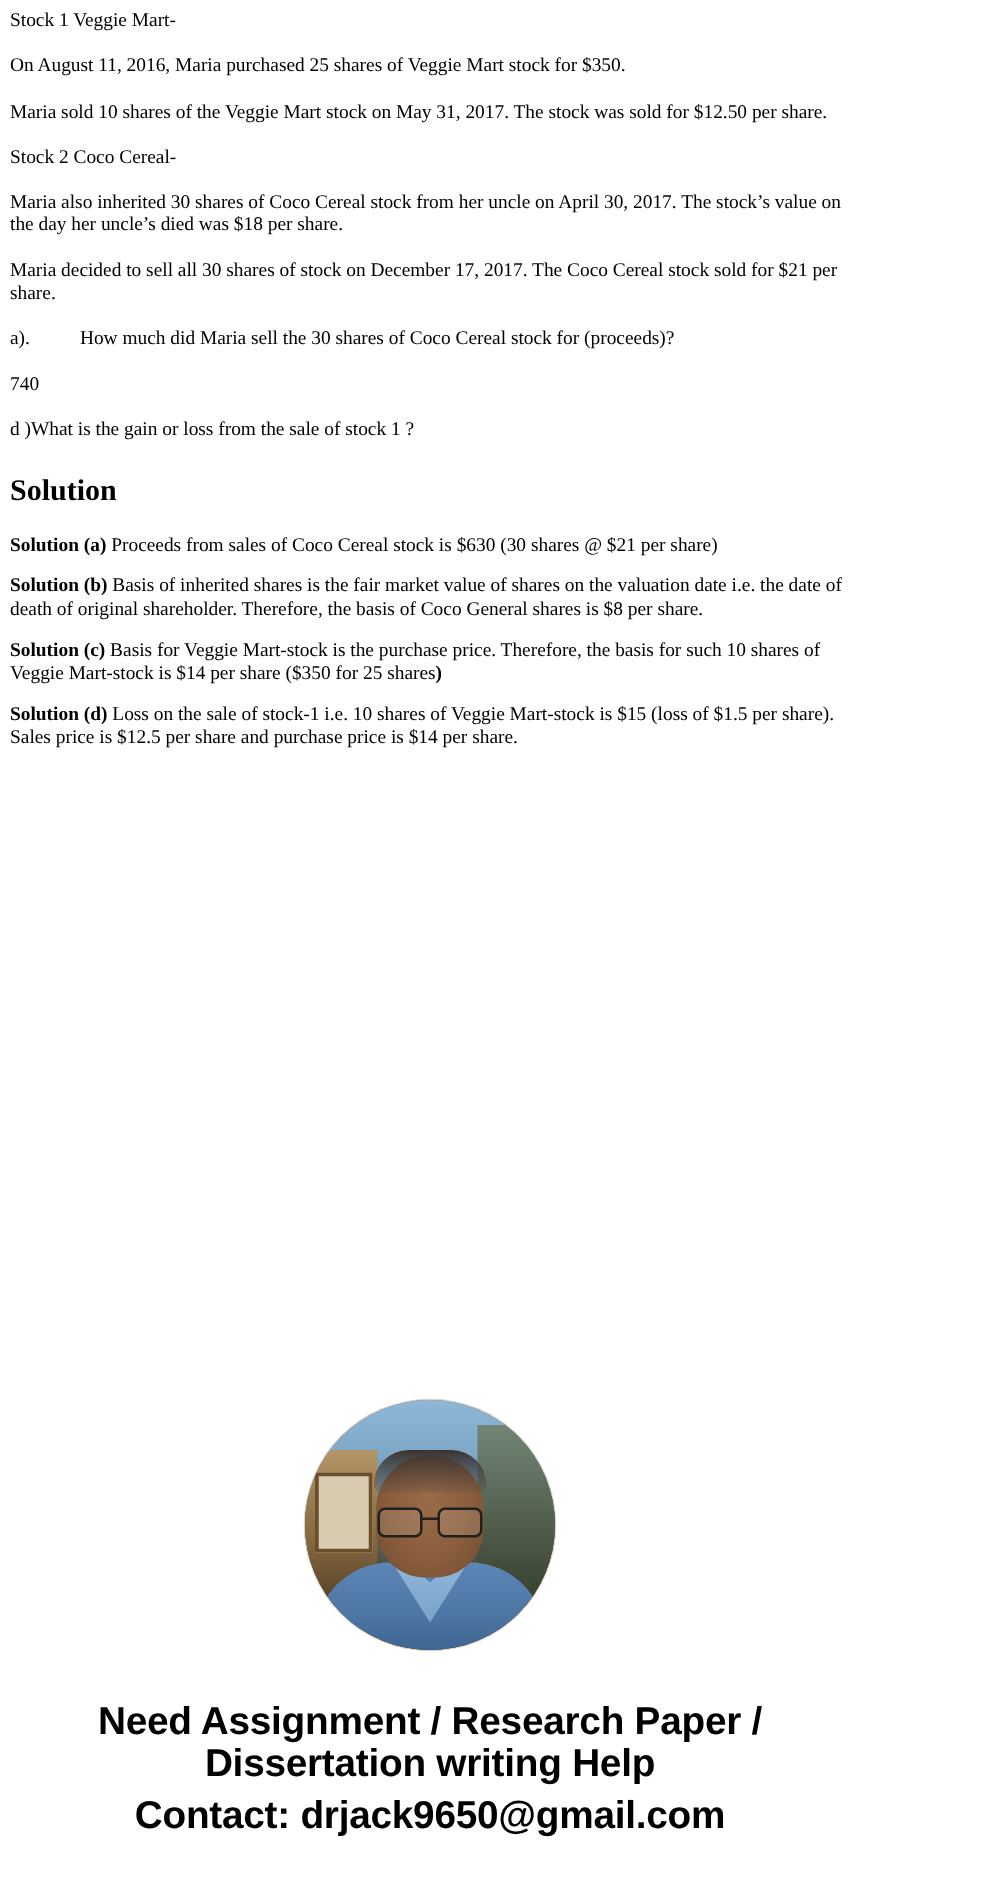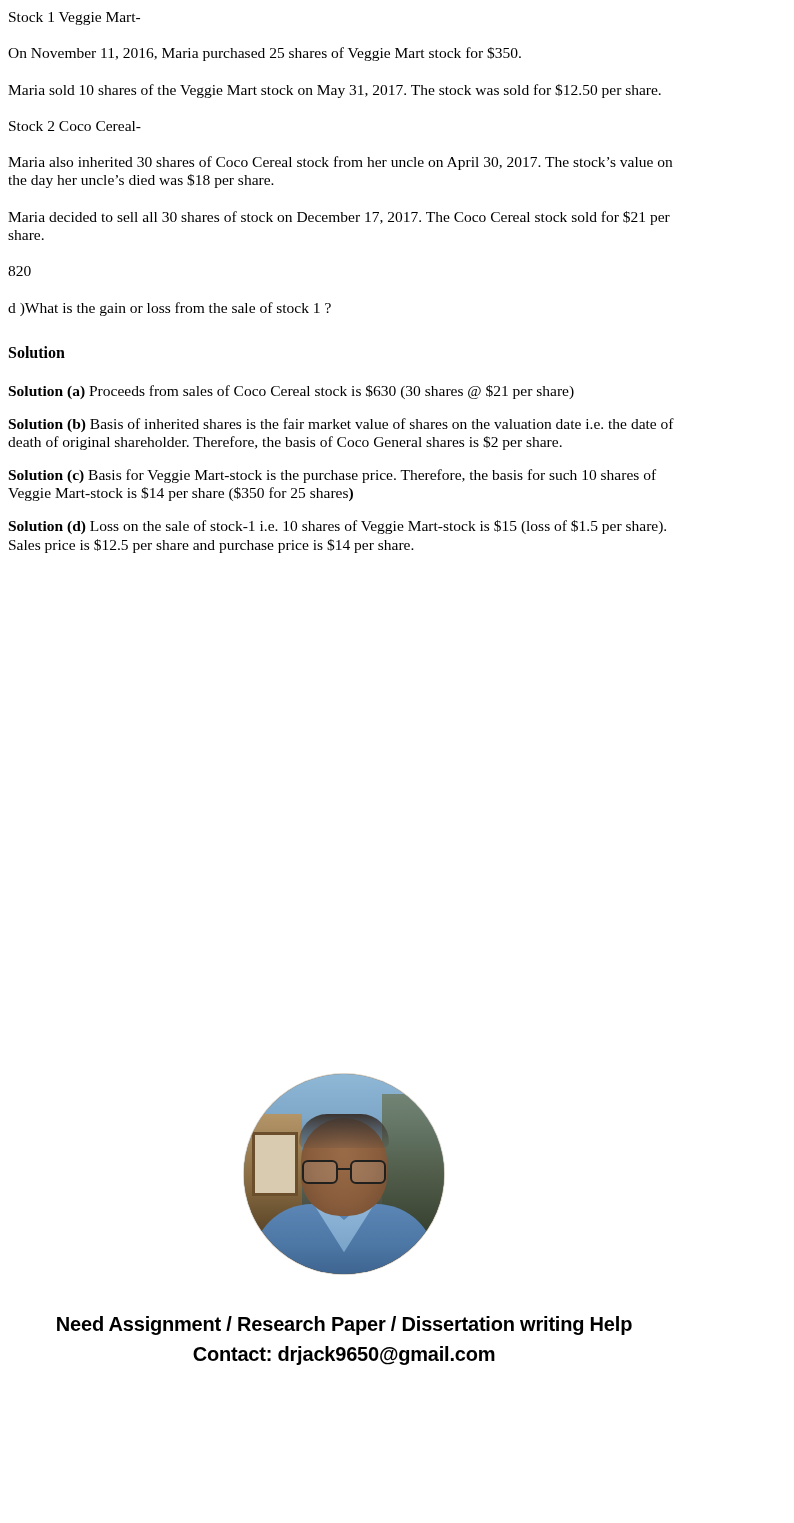--- a/index.html
+++ b/index.html
@@ -18,21 +18,21 @@
     width: 688px;
     box-sizing: border-box;
     padding: 8px 8px 0 8px;
   }
   p.para {
     font-size: 15.5px;
     line-height: 1.18;
     margin: 0 0 18px 0;
   }
   h2.solution-heading {
-    font-size: 16px;
+    font-size: 24px;
     font-weight: bold;
     margin: 26px 0 20px 0;
     line-height: 1.2;
   }
   p.sol {
     font-size: 15.5px;
     line-height: 1.2;
     margin: 0 0 14px 0;
   }
   p.sol b {
@@ -145,61 +145,64 @@
     bottom: 22px;
     transform: translateX(-50%);
     width: 58px; height: 46px;
     background: linear-gradient(180deg, #8fb6d8 0%, #7aa3c9 100%);
     clip-path: polygon(50% 100%, 0 0, 22% 0, 50% 30%, 78% 0, 100% 0);
   }
   .promo-text {
     margin-top: 40px;
     font-family: "Liberation Sans", "DejaVu Sans", sans-serif;
     font-weight: bold;
-    font-size: 20px;
+    font-size: 31px;
     line-height: 1.08;
     letter-spacing: -0.2px;
   }
   .promo-text .line3 {
     display: block;
     margin-top: 8px;
   }
 </style>
 </head>
 <body>
 
 <div class="page">
 
   <p class="para">Stock 1 Veggie Mart-</p>
 
-  <p class="para">On November 11, 2016, Maria purchased 25 shares of Veggie Mart stock for $350.</p>
+  <p class="para">On August 11, 2016, Maria purchased 25 shares of Veggie Mart stock for $350.</p>
 
   <p class="para">Maria sold 10 shares of the Veggie Mart stock on May 31, 2017. The stock was sold for $12.50 per share.</p>
 
   <p class="para">Stock 2 Coco Cereal-</p>
 
   <p class="para">Maria also inherited 30 shares of Coco Cereal stock from her uncle on April 30, 2017. The stock’s value on the day her uncle’s died was $18 per share.</p>
 
   <p class="para">Maria decided to sell all 30 shares of stock on December 17, 2017. The Coco Cereal stock sold for $21 per share.</p>
 
-
-  <p class="para">820</p>
+  <p class="para">
+    <span>a).</span><span class="indent-a"></span><span>How much did Maria sell the 30 shares of Coco Cereal stock for (proceeds)?</span>
+  </p>
+
+  <p class="para">740</p>
 
 
 
   <p class="para">d )What is the gain or loss from the sale of stock 1 ?</p>
 
   <h2 class="solution-heading">Solution</h2>
 
   <p class="sol">
     <b>Solution (a)</b><span> Proceeds from sales of Coco Cereal stock is $630 (30 shares @ $21 per share)</span>
   </p>
 
   <p class="sol">
-    <b>Solution (b)</b><span> Basis of inherited shares is the fair market value of shares on the valuation date i.e. the date of death of original shareholder. Therefore, the basis of Coco General shares is $2 per share.</span>
+    <b>Solution (b)</b><span> Basis of inherited shares is the fair market value of shares on the valuation date i.e. the date of death of original shareholder. Therefore, the basis of Coco General shares is $8 per share.</span>
   </p>
 
   <p class="sol">
     <b>Solution (c)</b><span> Basis for Veggie Mart-stock is the purchase price. Therefore, the basis for such 10 shares of Veggie Mart-stock is $14 per share ($350 for 25 shares</span><b>)</b>
   </p>
 
   <p class="sol">
     <b>Solution (d)</b><span> Loss on the sale of stock-1 i.e. 10 shares of Veggie Mart-stock is $15 (loss of $1.5 per share). Sales price is $12.5 per share and purchase price is $14 per share.</span>
   </p>
 

